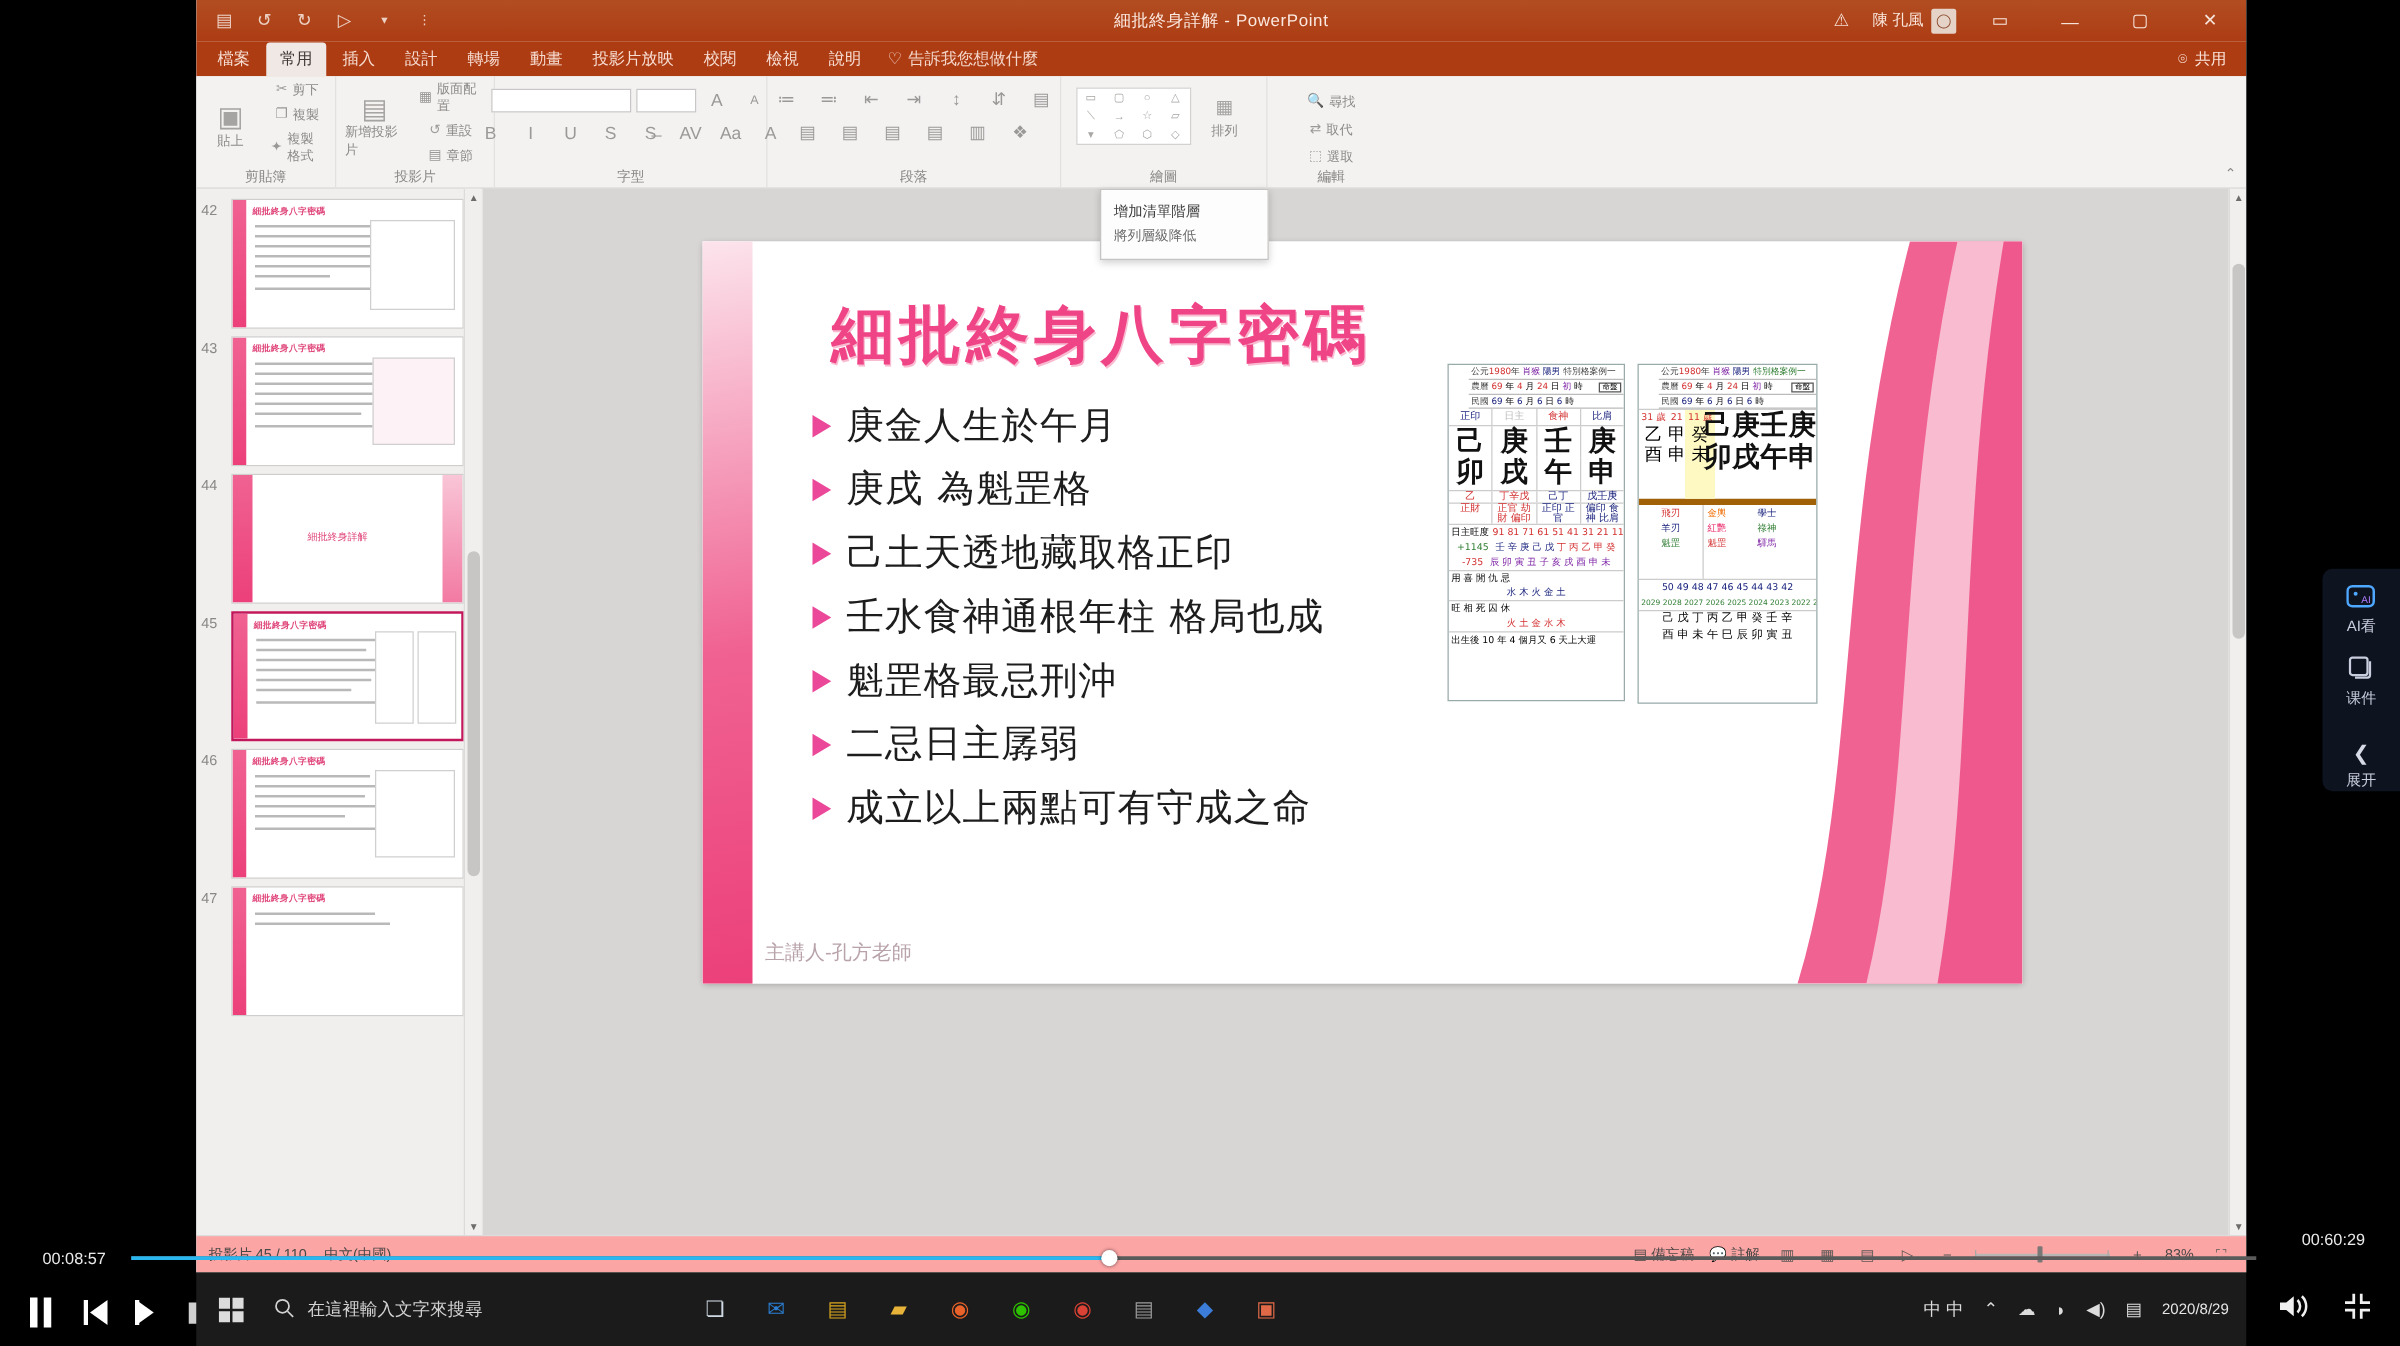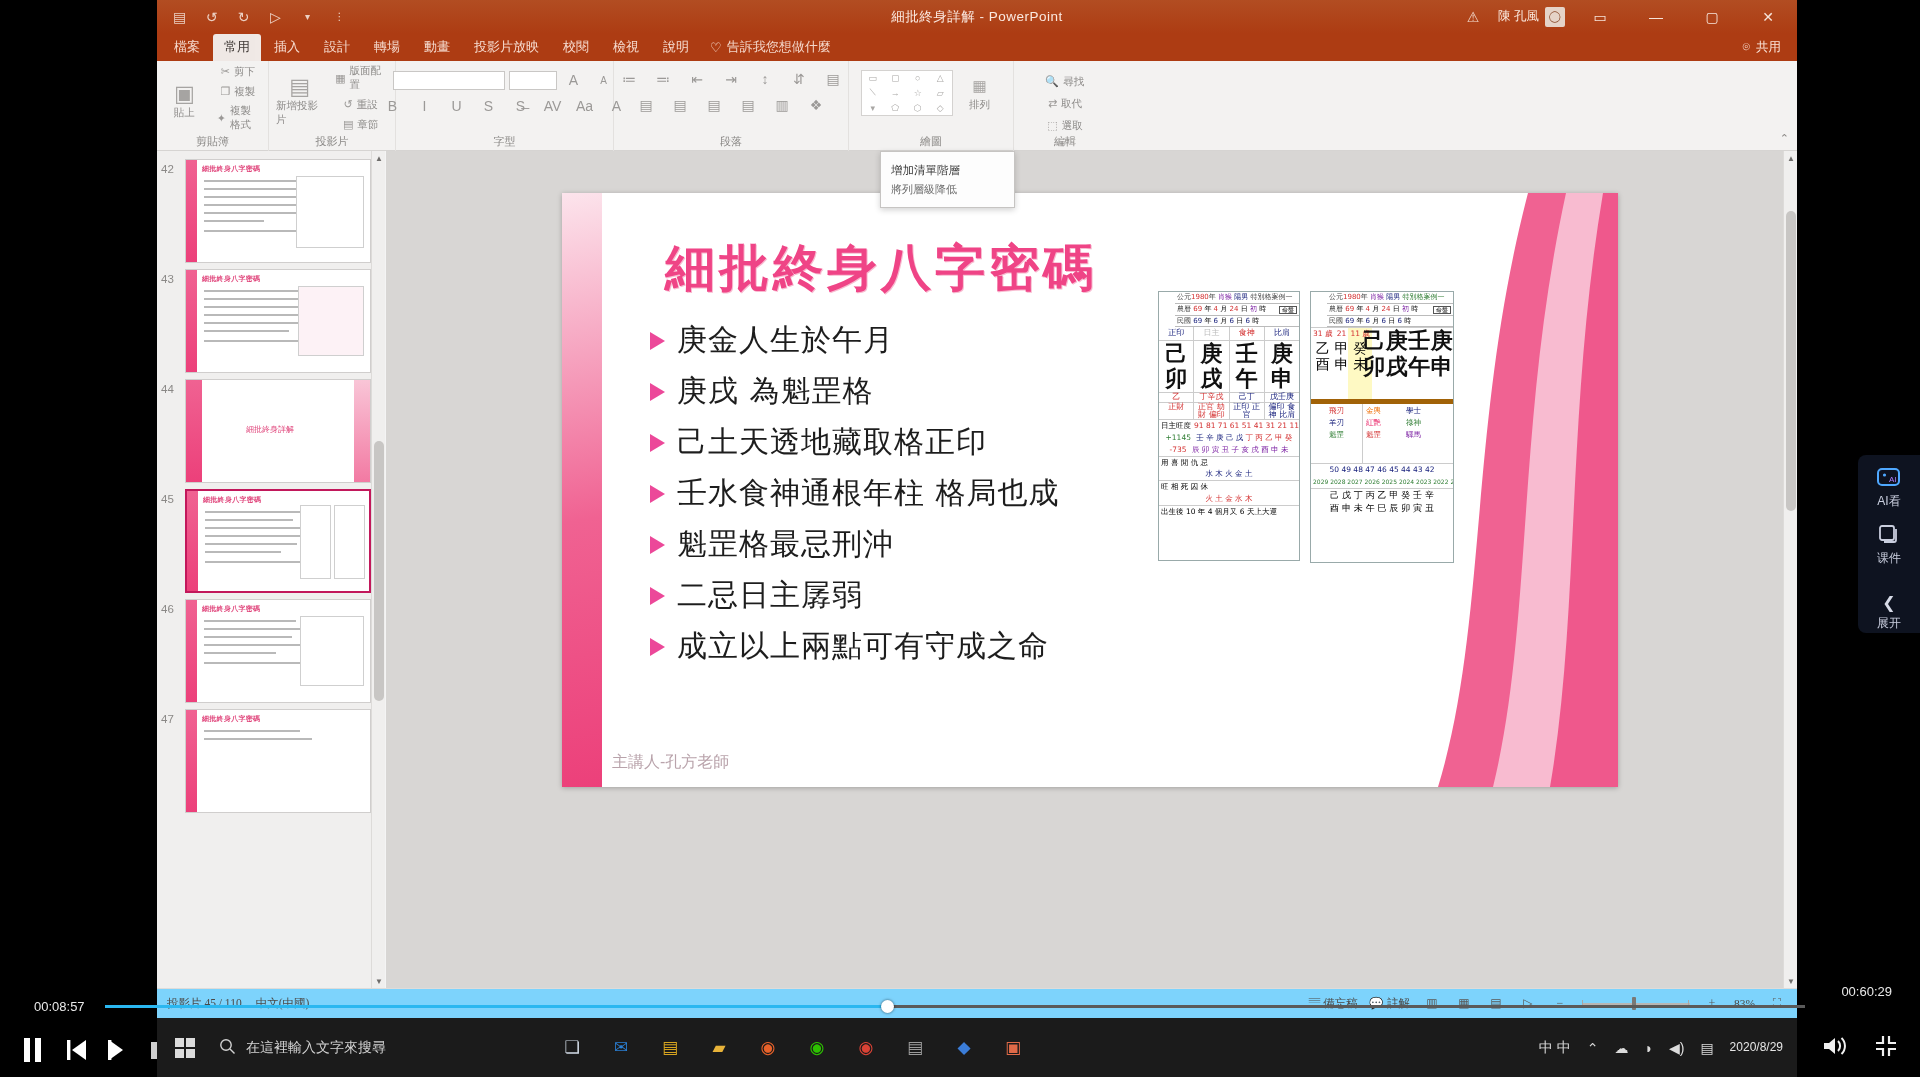--- a/index.html
+++ b/index.html
@@ -116,22 +116,22 @@
   .bz-god { font-size:8px; line-height:1.05; padding:2px 0; }
   .bz-big { font-size:22px; font-weight:bold; color:#111; line-height:1.08; padding:1px 0; }
   .bz-sub { font-size:8px; line-height:1.05; }
   .bz-row { border-top:1px solid #ccc; display:flex; }
   .bz-note { font-size:7.5px; padding:1px 2px; line-height:1.3; white-space:nowrap;text-align:center; }
   .c-red{color:#d32f2f}.c-blue{color:#1a237e}.c-pur{color:#7b1fa2}.c-grn{color:#2e7d32}
   .c-ora{color:#ef6c00}.c-pink{color:#e91e63}
 
   
   .statusbar { position:absolute; left:0; bottom:0; width:100%; height:30px;
-    background:#7dd3fc; border-top:1px solid #dedcda; display:flex; align-items:center;
-    font-size:11.5px; color:#4a4846; padding:0 10px; gap:14px;font-family:Liberation Serif, serif; }
+    background:#fca5a5; border-top:1px solid #dedcda; display:flex; align-items:center;
+    font-size:11.5px; color:#4a4846; padding:0 10px; gap:14px; }
   .sb-right { margin-left:auto; display:flex; align-items:center; gap:12px; }
   .zoomslider { position:relative; width:108px; height:14px; display:flex; align-items:center; }
   .zs-track { position:absolute; left:0; right:0; height:2px; background:#b8b6b4; }
   .zs-tick { position:absolute; width:1px; height:8px; background:#a9a7a5; }
   .zs-knob { position:absolute; width:4px; height:13px; background:#7a7876; border-radius:1px; }
   .sb-icon { width:20px; text-align:center; font-size:12px; color:#5a5856; }
 
   
   .sidepanel { position:absolute; right:0; top:455px; width:62px; height:178px;
     background:#0e1320; border-radius:8px 0 0 8px; display:flex; flex-direction:column;

